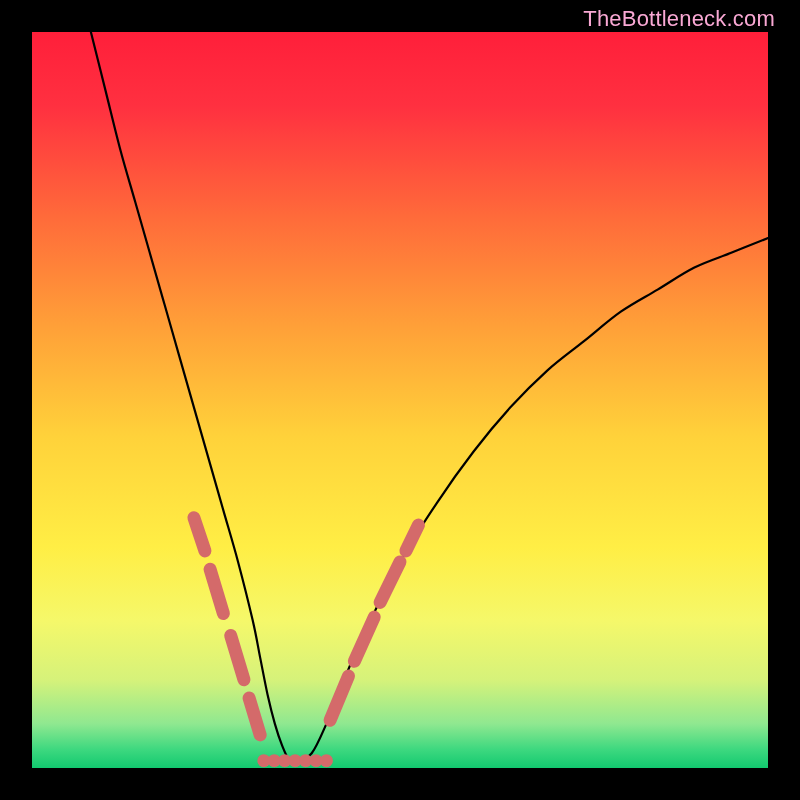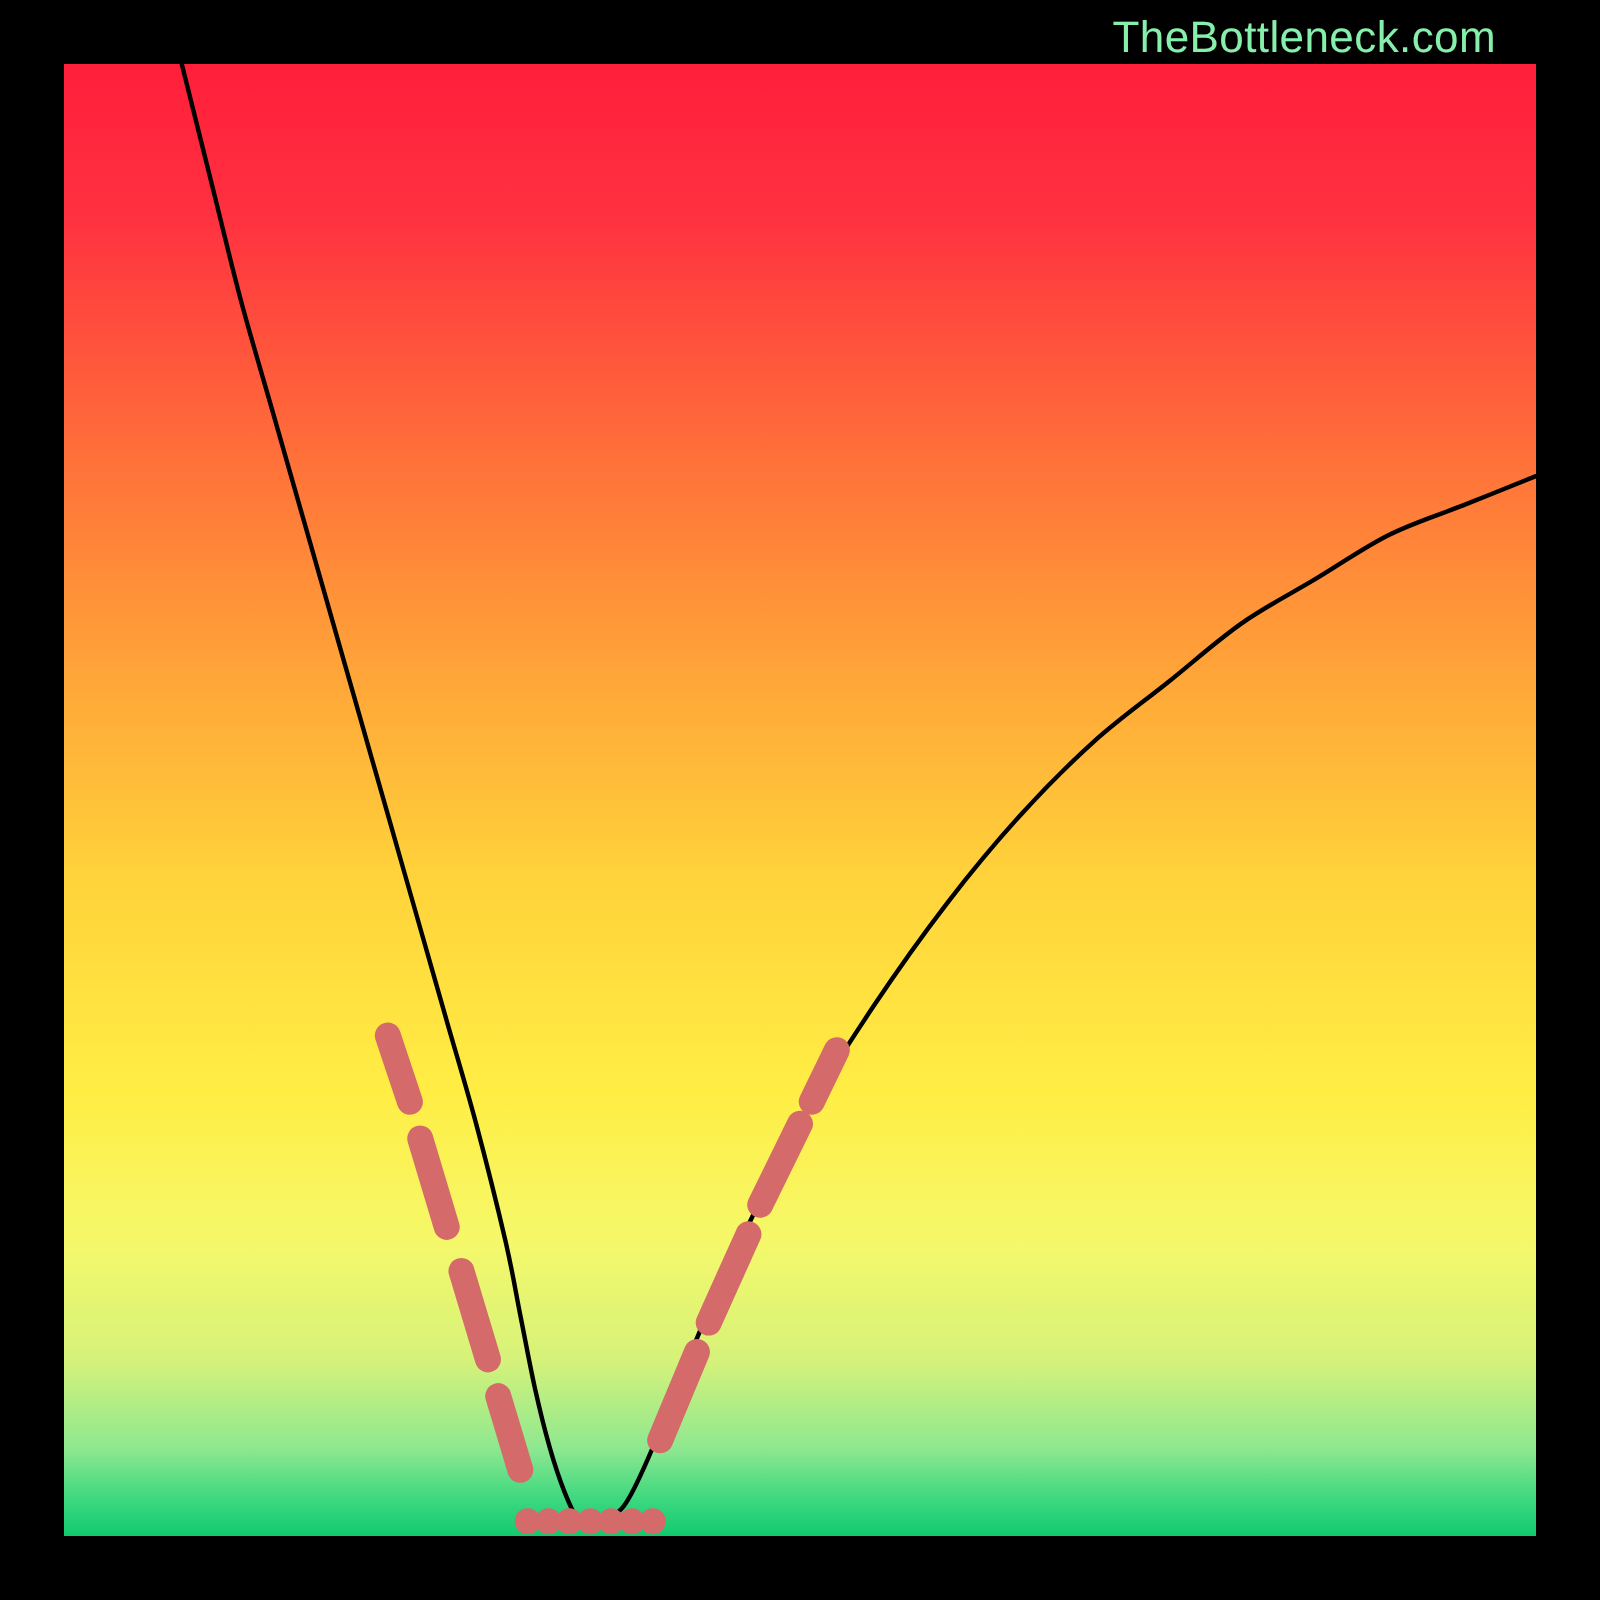--- a/index.html
+++ b/index.html
@@ -23,22 +23,22 @@
     position: absolute;
     left: 0;
     top: 0;
     width: 736px;
     height: 736px;
     overflow: hidden;
   }
   .watermark {
     position: absolute;
     top: 6px;
-    right: 52px;
-    color: #86efac;
+    right: 25px;
+    color: #f9a8d4;
     font-size: 22px;
     font-weight: 500;
     letter-spacing: 0.2px;
     user-select: none;
   }
 </style>
 </head>
 <body>
 
 <div class="watermark">TheBottleneck.com</div>

